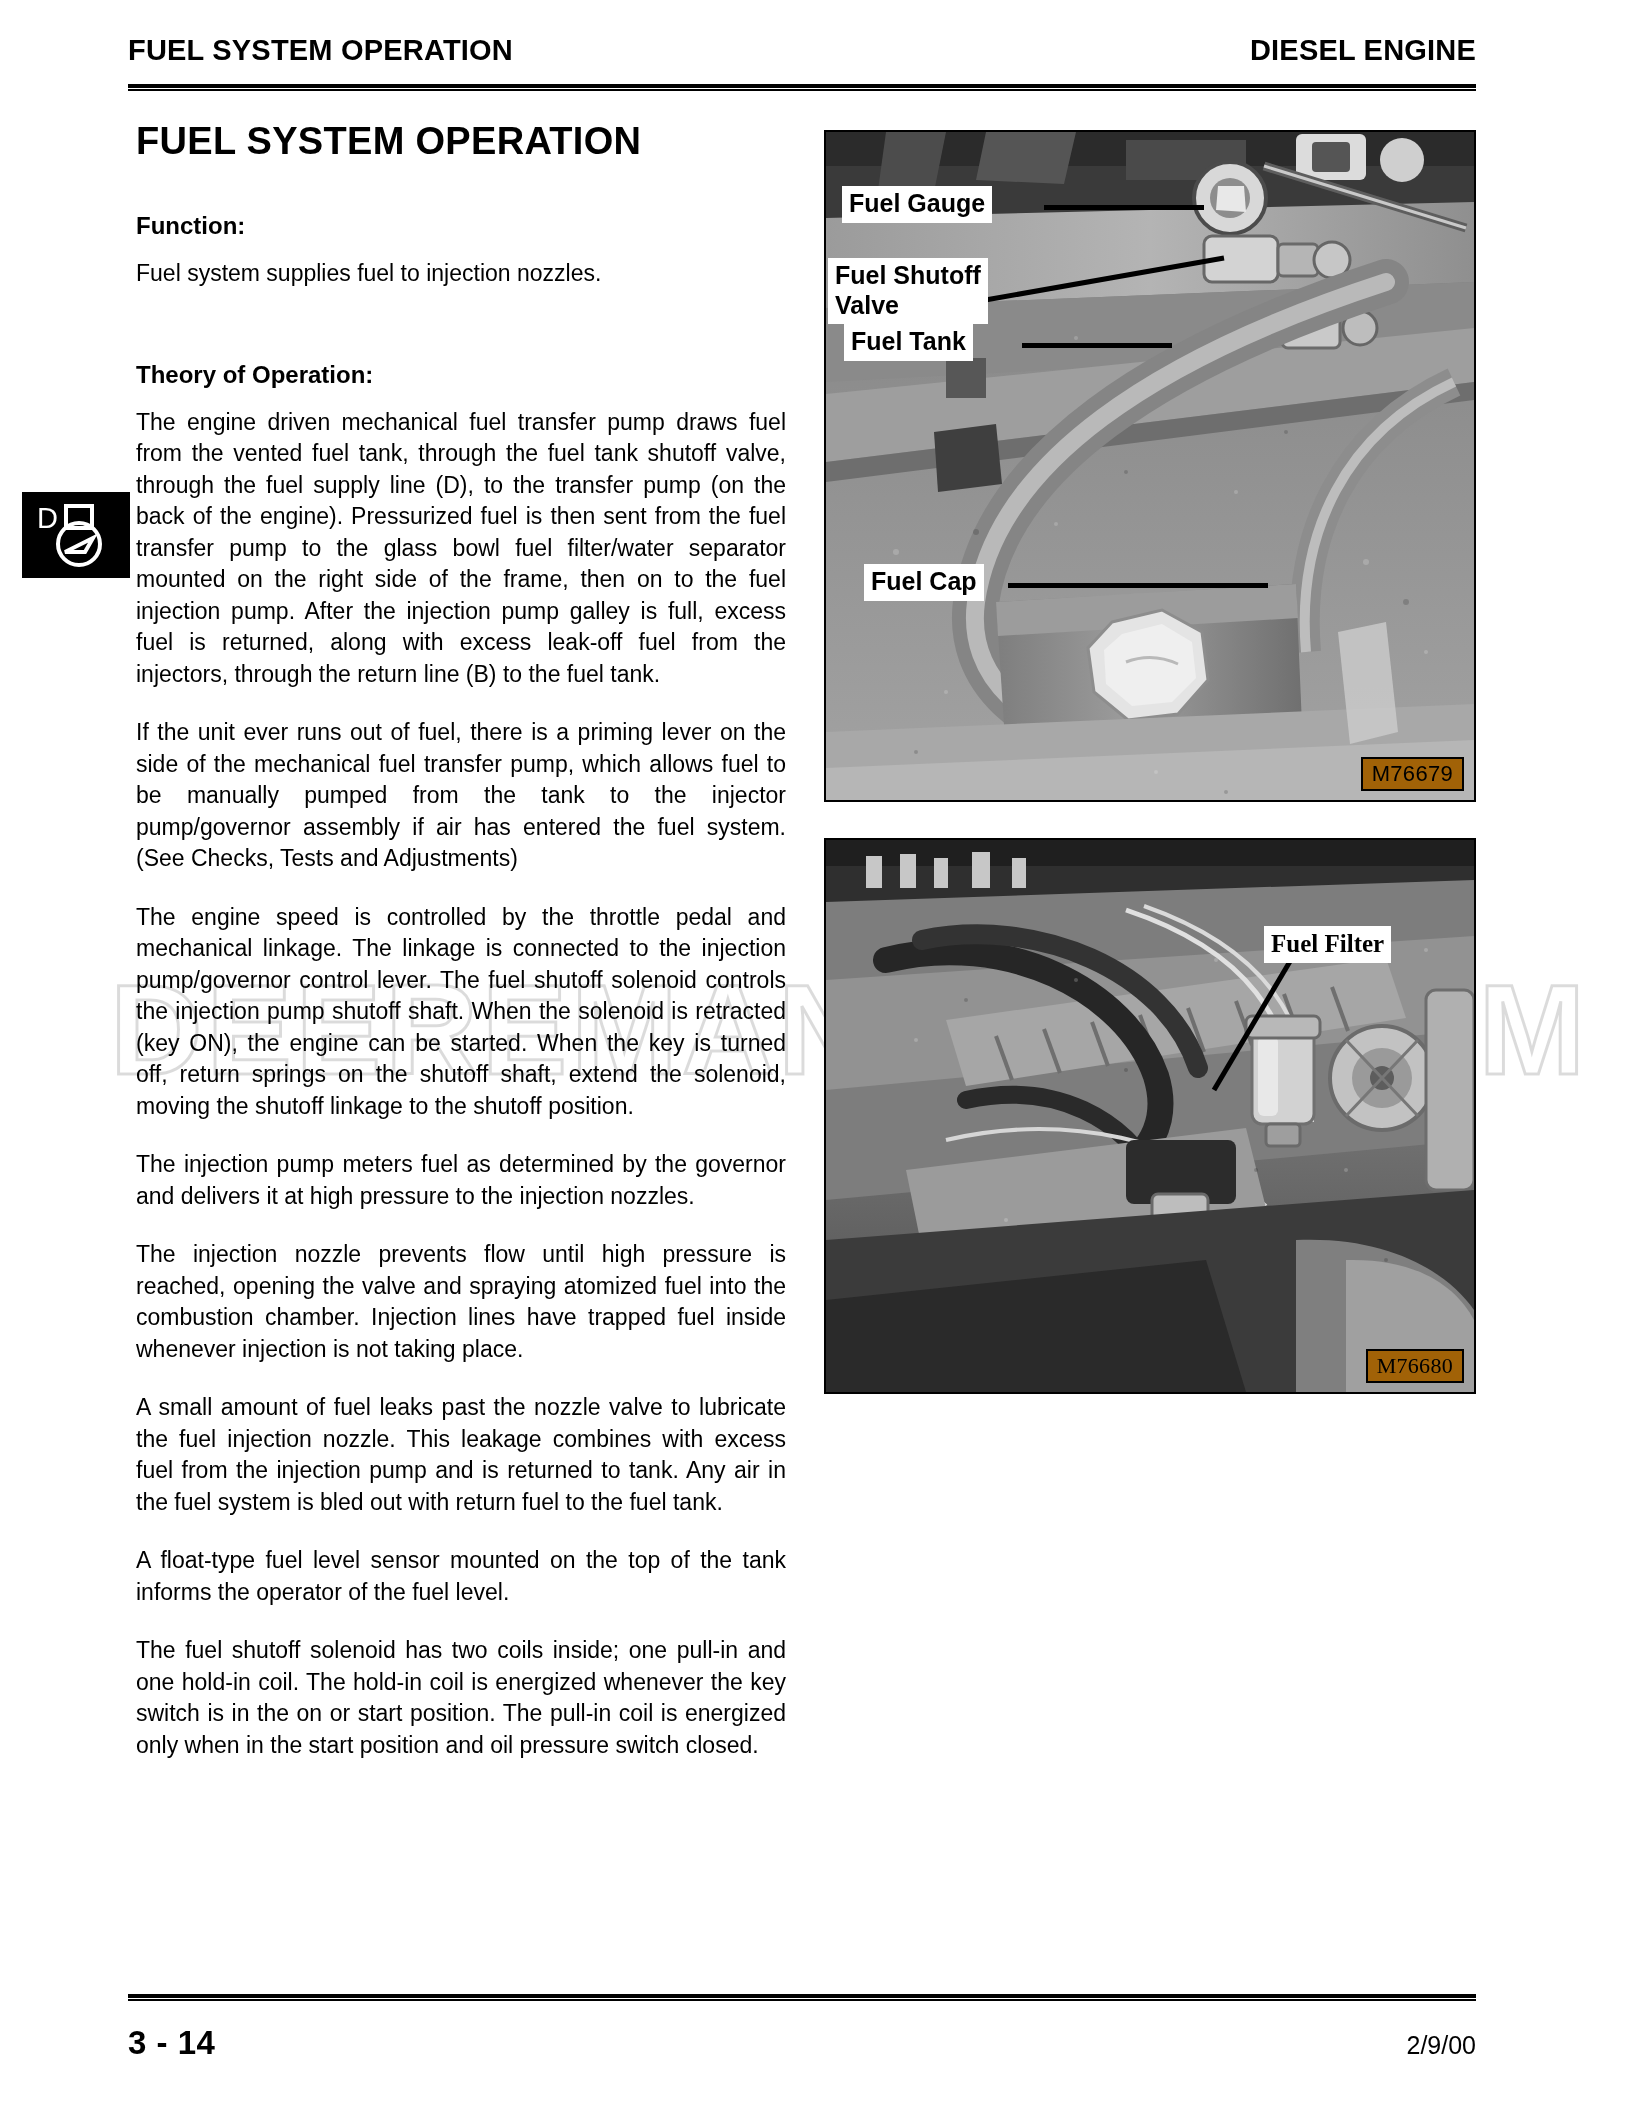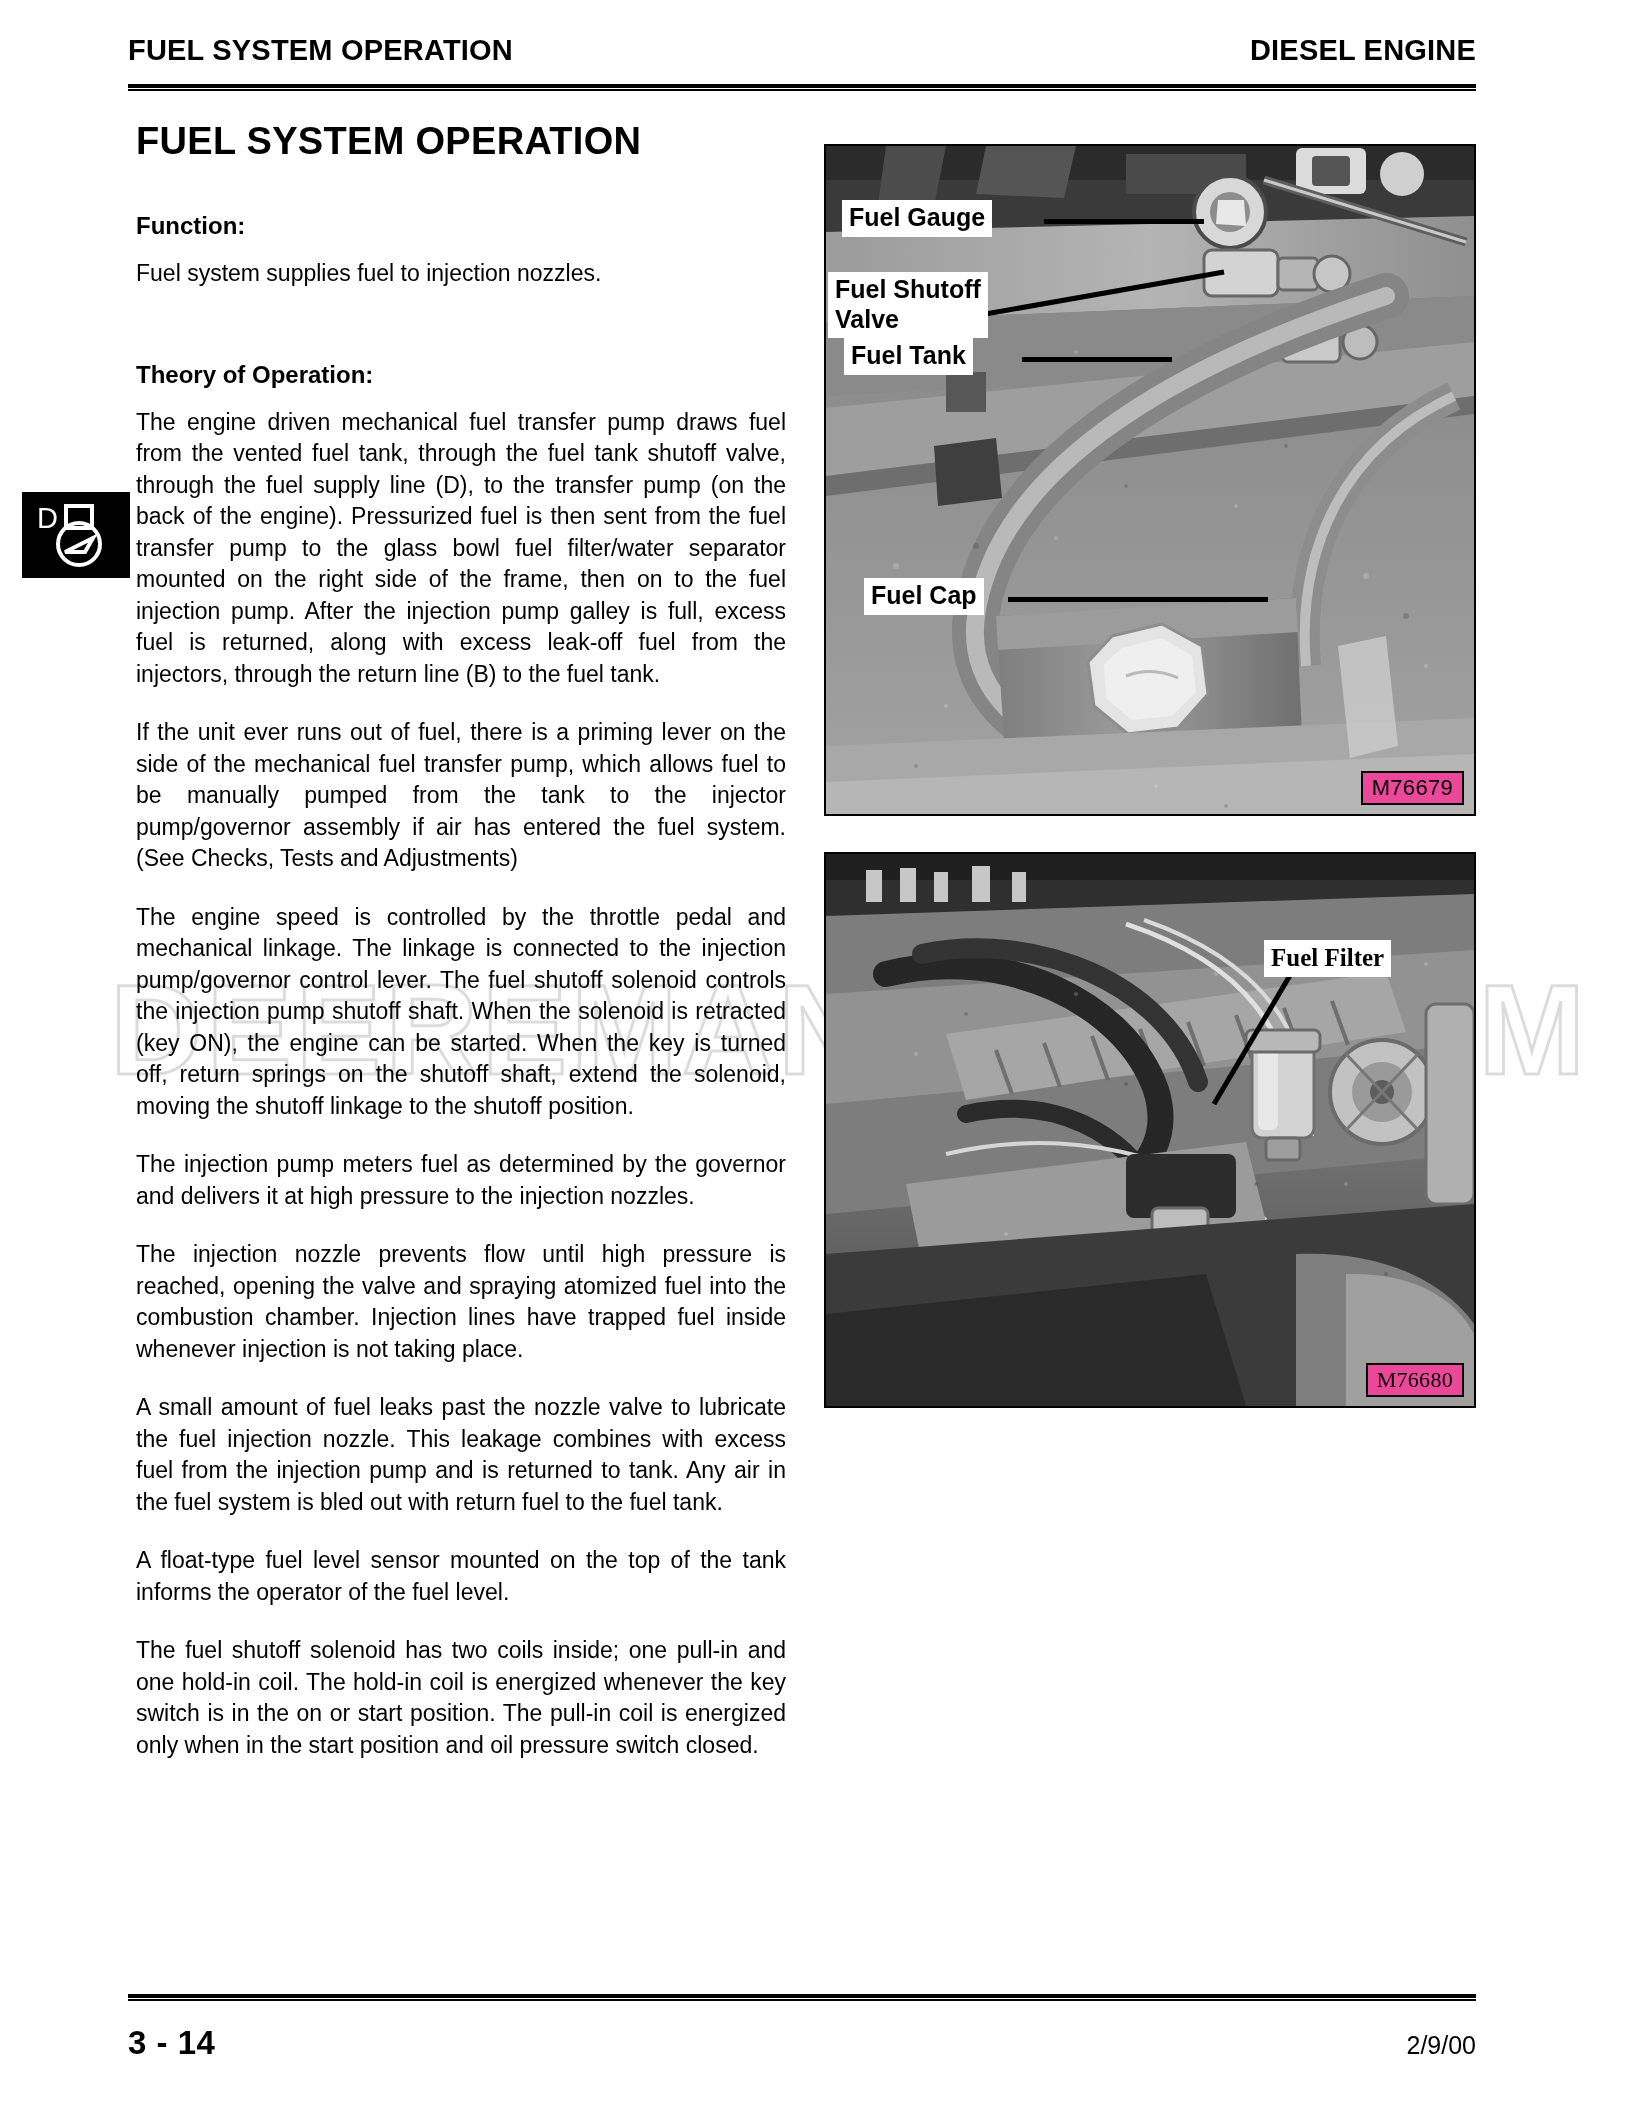--- a/index.html
+++ b/index.html
@@ -57,21 +57,21 @@
 
   
   .col-left {
     position: absolute;
     left: 136px; top: 0;
     width: 650px;
   }
   
   .col-right {
     position: absolute;
-    left: 824px; top: 36px;
+    left: 824px; top: 22px;
     width: 652px;
   }
 
   h1.section-title {
     font-size: 38px;
     font-weight: bold;
     letter-spacing: 0.3px;
     margin: 14px 0 50px 0;
     line-height: 1.05;
   }
@@ -122,21 +122,21 @@
   .photo {
     position: absolute;
     inset: 0;
     overflow: hidden;
   }
 
   
   .id-plate {
     position: absolute;
     right: 10px; bottom: 9px;
-    background: #ec4899;
+    background: #a16207;
     border: 2px solid #000;
     padding: 2px 9px 3px 9px;
     font-size: 22px;
     font-weight: normal;
     letter-spacing: 0.3px;
     line-height: 1.15;
     z-index: 40;
   }
 
   

